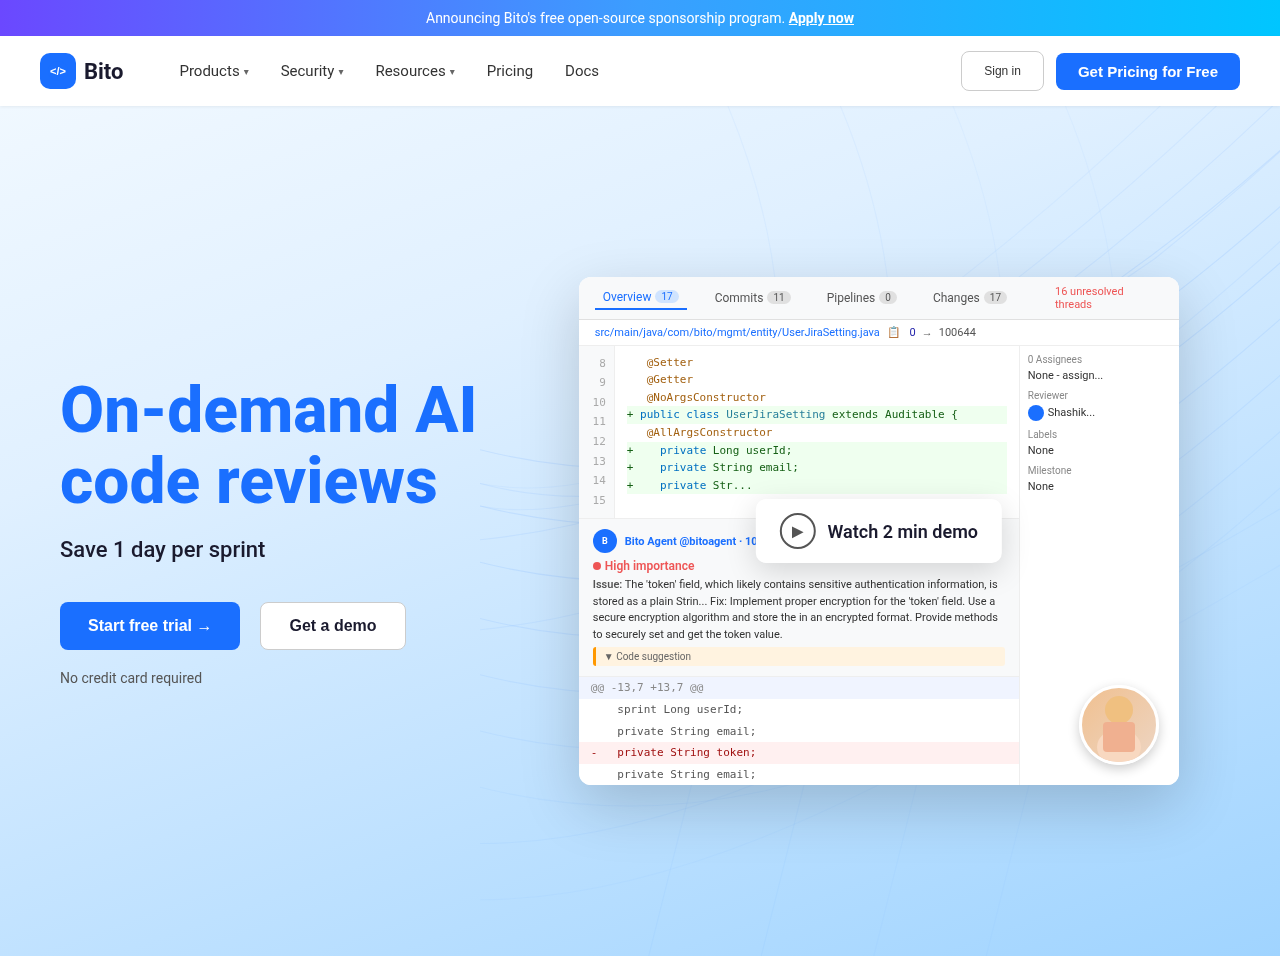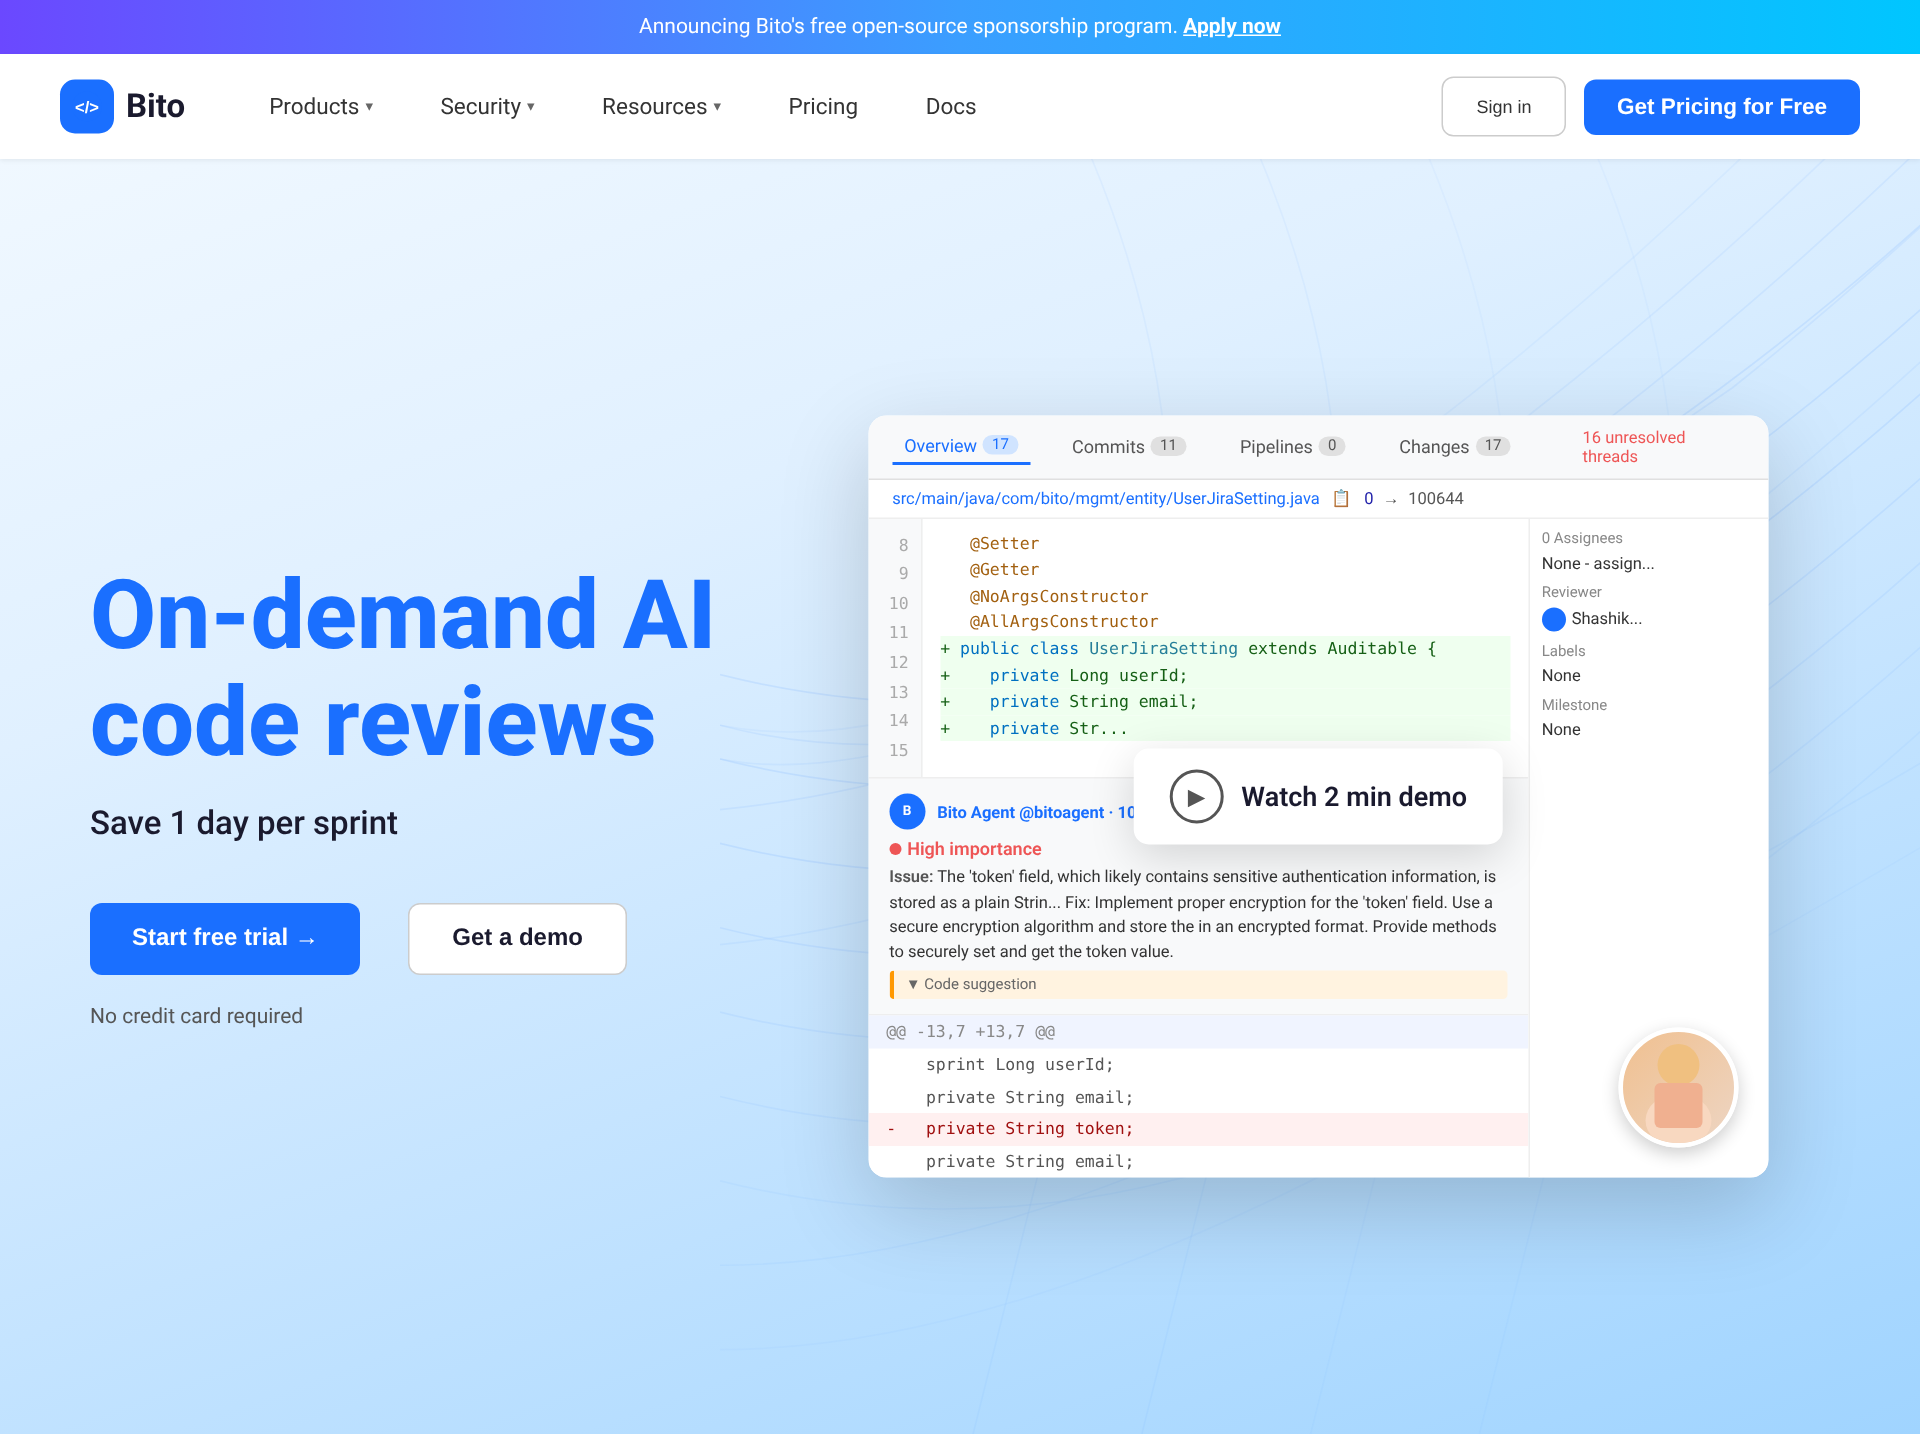--- a/index.html
+++ b/index.html
@@ -51,21 +51,21 @@
       font-size: 14px;
     }
     .logo-text {
       font-size: 22px;
       font-weight: 700;
       color: #1a1a2e;
     }
     .navbar-nav {
       display: flex;
       align-items: center;
-      gap: 13px;
+      gap: 0;
       flex: 1;
     }
     .nav-item {
       padding: 8px 16px;
       font-size: 15px;
       color: #333;
       cursor: pointer;
       border-radius: 6px;
       display: flex;
       align-items: center;
@@ -141,21 +141,21 @@
       margin-bottom: 20px;
     }
     .hero-subtitle {
       font-size: 22px;
       color: #1a1a2e;
       font-weight: 500;
       margin-bottom: 40px;
     }
     .hero-buttons {
       display: flex;
-      gap: 32px;
+      gap: 20px;
       margin-bottom: 20px;
     }
     .btn-trial {
       padding: 14px 28px;
       background: #1a6fff;
       color: white;
       border: none;
       border-radius: 8px;
       font-size: 16px;
       font-weight: 600;
@@ -559,22 +559,22 @@
               <div class="code-line-num">11</div>
               <div class="code-line-num">12</div>
               <div class="code-line-num">13</div>
               <div class="code-line-num">14</div>
               <div class="code-line-num">15</div>
             </div>
             <div class="code-content">
               <div class="code-line">   <span style="color:#a26010">@Setter</span></div>
               <div class="code-line">   <span style="color:#a26010">@Getter</span></div>
               <div class="code-line">   <span style="color:#a26010">@NoArgsConstructor</span></div>
+              <div class="code-line code-add">+ <span style="color:#0070c1">public class</span> <span style="color:#267f99">UserJiraSetting</span> extends Auditable {</div>
               <div class="code-line">   <span style="color:#a26010">@AllArgsConstructor</span></div>
-              <div class="code-line code-add">+ <span style="color:#0070c1">public class</span> <span style="color:#267f99">UserJiraSetting</span> extends Auditable {</div>
               <div class="code-line code-add">+    <span style="color:#0070c1">private</span> Long userId;</div>
               <div class="code-line code-add">+    <span style="color:#0070c1">private</span> String email;</div>
               <div class="code-line code-add">+    <span style="color:#0070c1">private</span> Str...</div>
             </div>
           </div>
 
           <div class="mockup-review">
             <div class="review-header">
               <div class="bito-avatar">B</div>
               <span class="review-agent-name">Bito Agent @bitoagent · 10</span>

